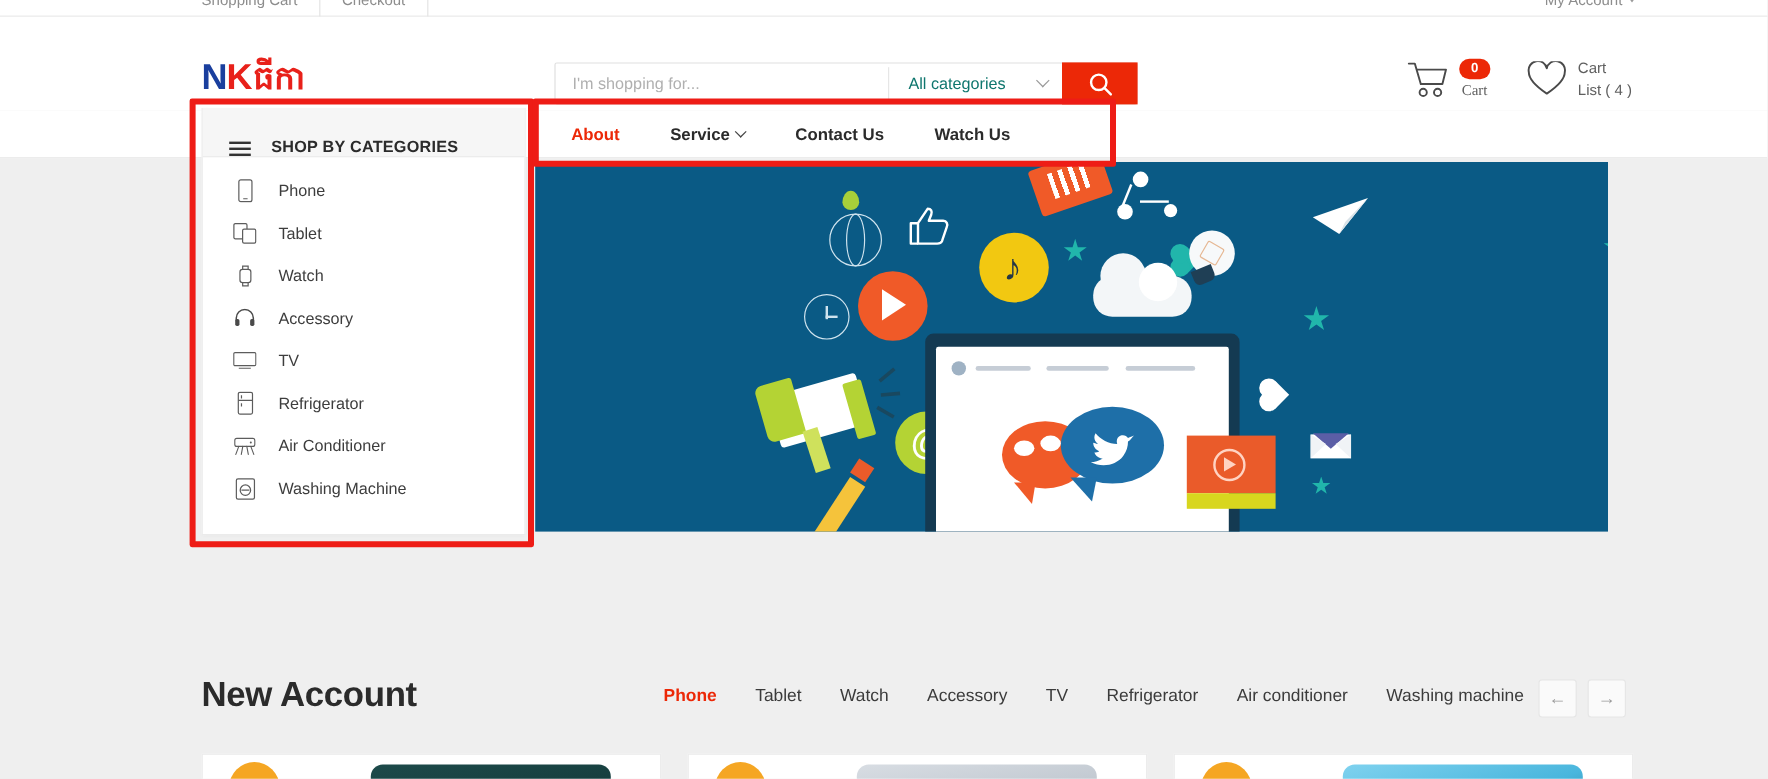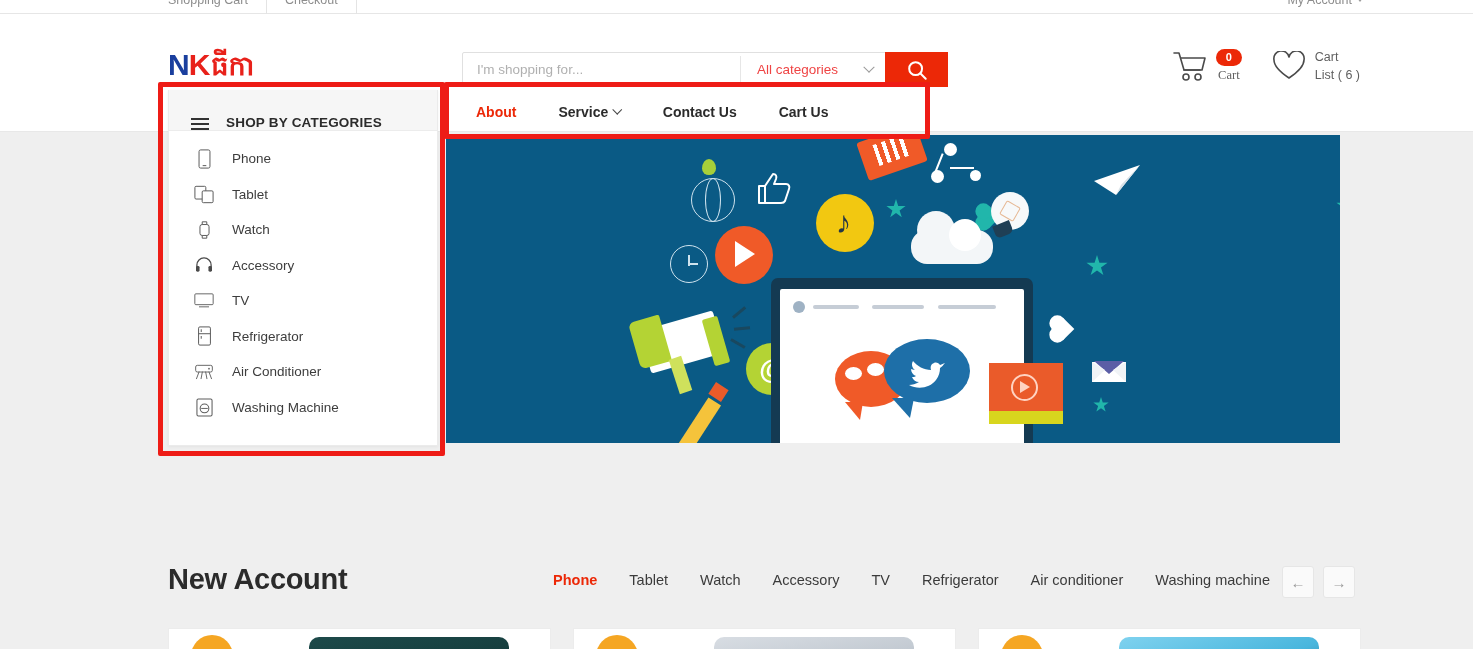--- a/index.html
+++ b/index.html
@@ -69,21 +69,21 @@
   }
   .search-input {
     flex: 0 0 277px; border: none; outline: none; padding: 0 14px;
     font-size: 13.5px; color: #555; font-family: "Liberation Sans", sans-serif;
     background: transparent;
   }
   .search-input::placeholder { color: #b0b0b0; }
   .search-divider { width: 1px; background: #e6e6e6; margin: 3px 0; }
   .search-cat {
     flex: 1; display: flex; align-items: center; justify-content: space-between;
-    padding: 0 12px 0 16px; font-size: 13.5px; color: #ef4444; cursor: pointer;
+    padding: 0 12px 0 16px; font-size: 13.5px; color: #0f766e; cursor: pointer;
   }
   .chev {
     width: 8px; height: 8px; border-right: 1.4px solid #9a9a9a;
     border-bottom: 1.4px solid #9a9a9a; transform: rotate(45deg) translate(-2px,-2px);
   }
   .search-btn {
     width: 63px; background: #ec2807; border: none; cursor: pointer;
     display: flex; align-items: center; justify-content: center;
     margin: -1px -1px -1px 0;
   }
@@ -264,21 +264,21 @@
           <div class="cart-badge">0</div>
           <div class="cart-label">Cart</div>
         </div>
       </div>
       <div class="wishbox">
         <svg width="34" height="30" viewBox="0 0 34 30" fill="none" stroke="#4a4a4a" stroke-width="1.6">
           <path d="M17 27 C5 19 2 13 2 9 A7 7 0 0 1 17 6 A7 7 0 0 1 32 9 C32 13 29 19 17 27 Z" stroke-linejoin="round"></path>
         </svg>
         <div class="wish-text">
           <div>Cart</div>
-          <div>List ( 6 )</div>
+          <div>List ( 4 )</div>
         </div>
       </div>
     </div>
   </div>
 
   <div class="navstrip"></div>
 
   <div class="catpanel">
     <div class="cathead">
       <div class="burger">
@@ -383,21 +383,21 @@
       <span>About</span>
     </div>
     <div class="menuitem">
       <span>Service</span>
       <span class="menu-chev"></span>
     </div>
     <div class="menuitem">
       <span>Contact Us</span>
     </div>
     <div class="menuitem">
-      <span>Cart Us</span>
+      <span>Watch Us</span>
     </div>
   </div>
 
   <div class="hero">
     <div class="hero-inner">
 
       <div class="circ" style="left:245px;top:43px;width:44px;height:44px;border:1.6px solid #cfe3ee;"></div>
       <div class="circ" style="left:259px;top:43px;width:16px;height:44px;border:1.4px solid #cfe3ee;"></div>
       <div class="sq" style="left:256px;top:24px;width:14px;height:16px;background:#a7cf3a;border-radius:50% 50% 50% 50%/60% 60% 40% 40%;"></div>
 

